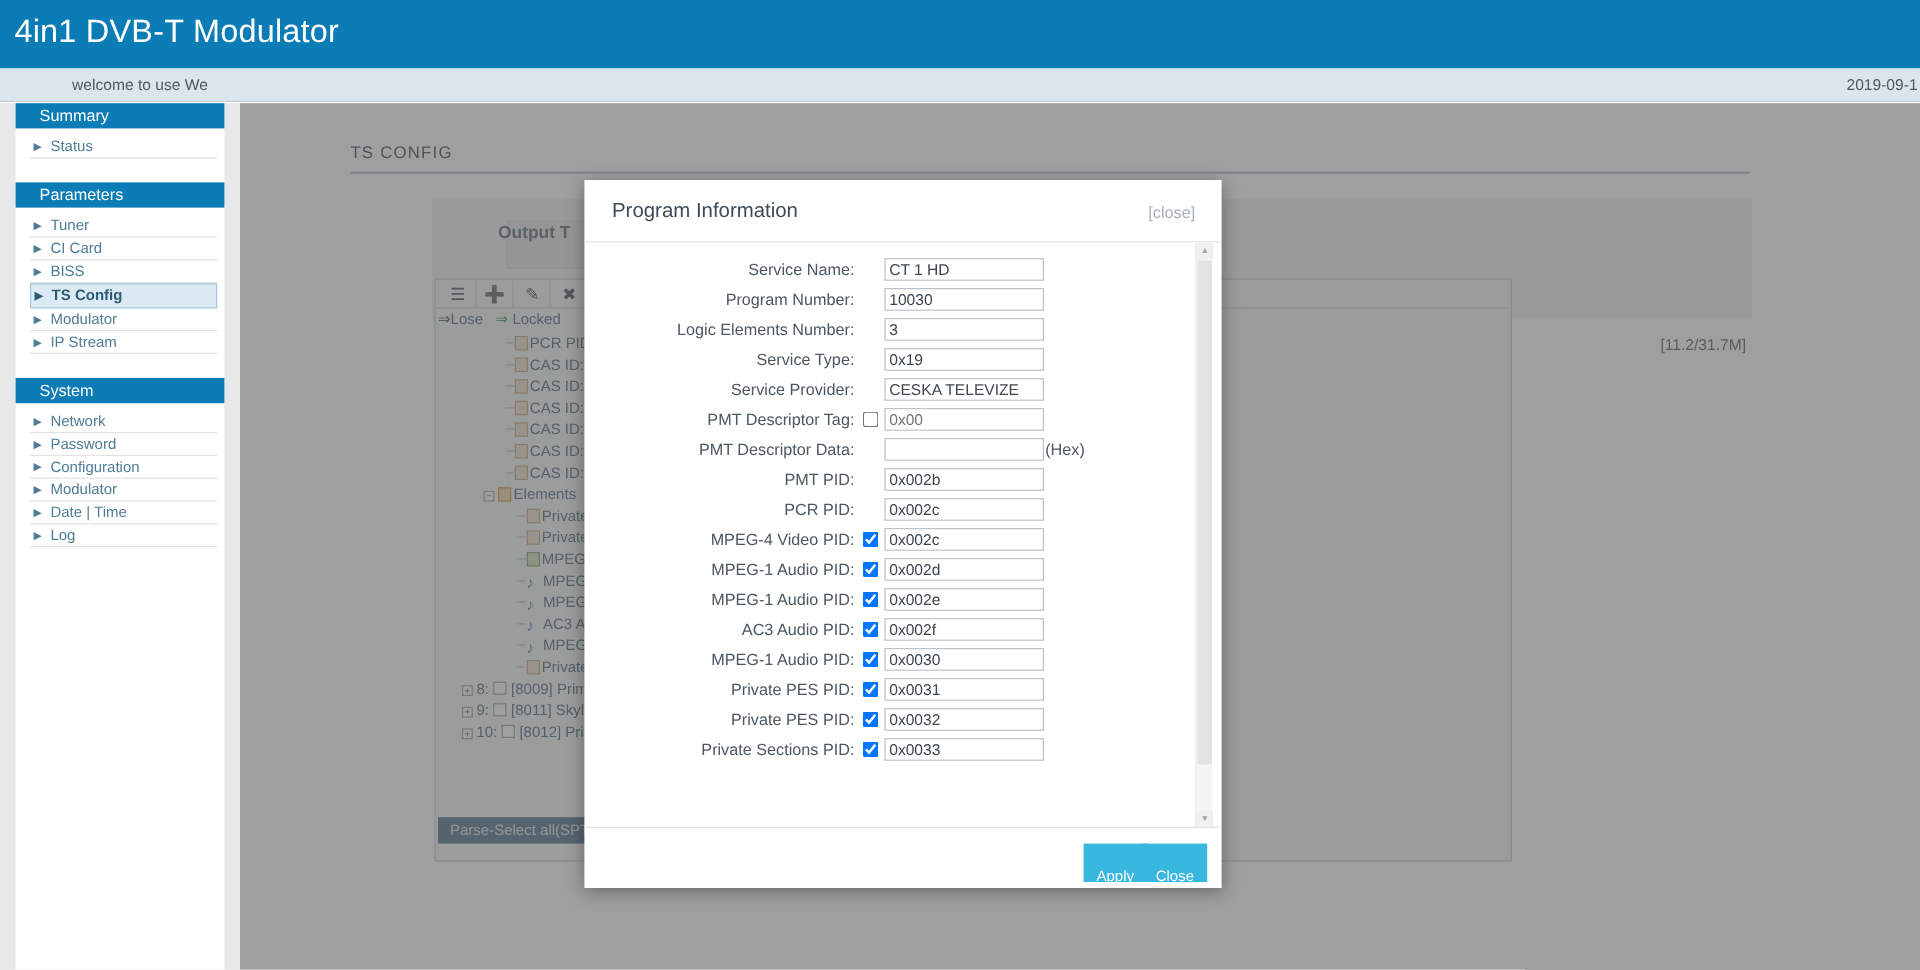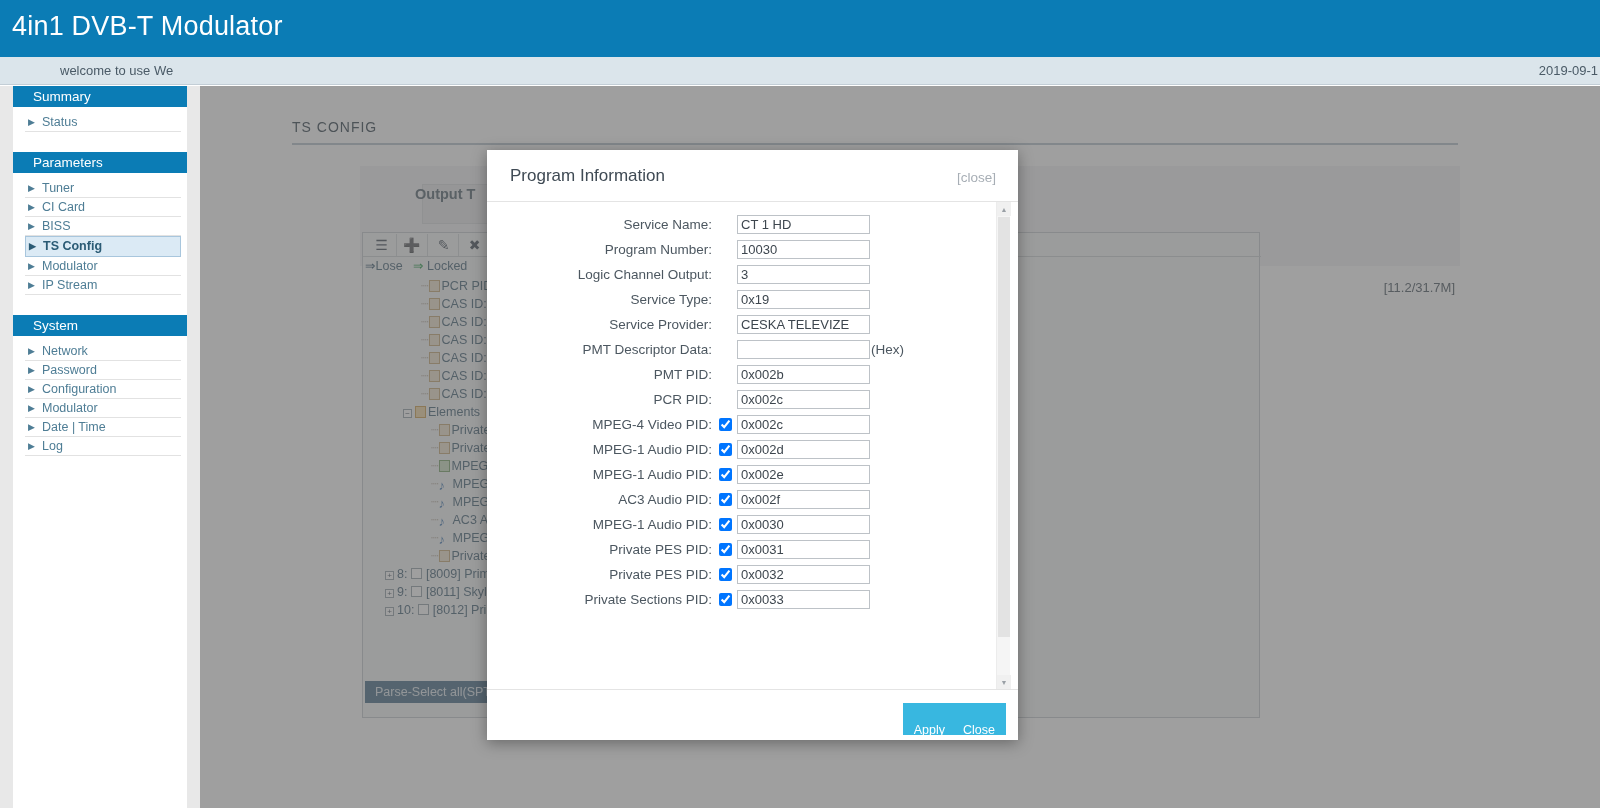--- a/index.html
+++ b/index.html
@@ -448,33 +448,40 @@
           <div class="lbl">Service Name:</div>
           <div class="chk"></div>
           <input type="text" class="txt" value="CT 1 HD" style="">
         </div>
         <div class="form-row">
           <div class="lbl">Program Number:</div>
           <div class="chk"></div>
           <input type="text" class="txt" value="10030" style="">
         </div>
         <div class="form-row">
-          <div class="lbl">Logic Channel Output:</div>
+          <div class="lbl">Logic Elements Number:</div>
           <div class="chk"></div>
           <input type="text" class="txt" value="3" style="">
         </div>
         <div class="form-row">
           <div class="lbl">Service Type:</div>
           <div class="chk"></div>
           <input type="text" class="txt" value="0x19" style="">
         </div>
         <div class="form-row">
           <div class="lbl">Service Provider:</div>
           <div class="chk"></div>
           <input type="text" class="txt" value="CESKA TELEVIZE" style="">
+        </div>
+        <div class="form-row">
+          <div class="lbl">PMT Descriptor Tag:</div>
+          <div class="chk">
+            <input type="checkbox" style="">
+          </div>
+          <input type="text" class="txt" placeholder="0x00" disabled="" value="" style="">
         </div>
         <div class="form-row">
           <div class="lbl">PMT Descriptor Data:</div>
           <div class="chk"></div>
           <input type="text" class="txt" value="" style="">
           <span class="suffix">(Hex)</span>
         </div>
         <div class="form-row">
           <div class="lbl">PMT PID:</div>
           <div class="chk"></div>

